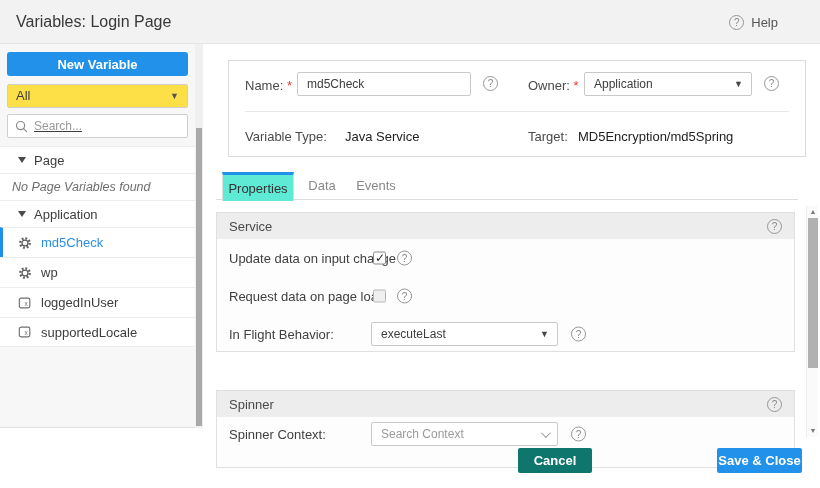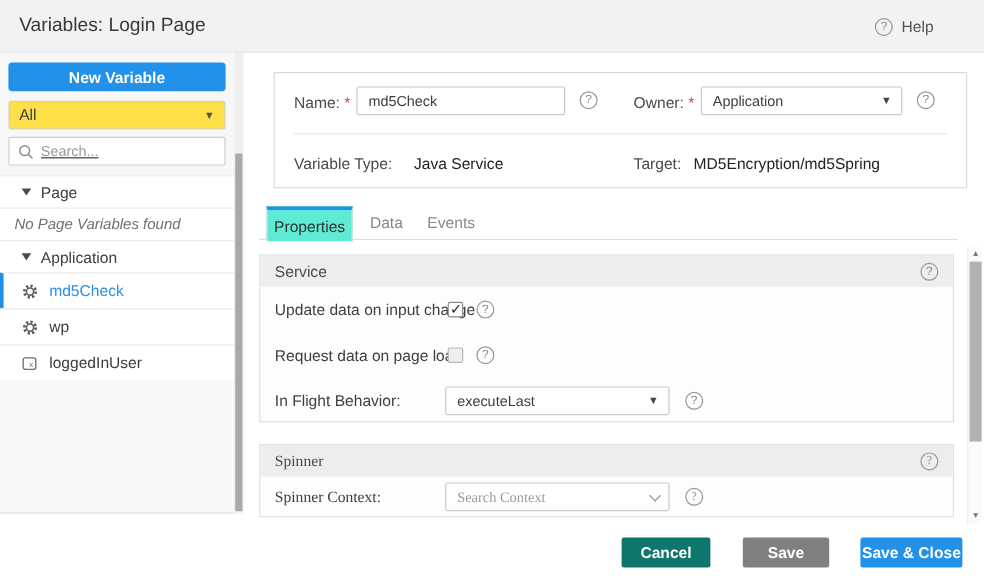--- a/index.html
+++ b/index.html
@@ -134,20 +134,29 @@
       </div>
       <div class="tree-row var-row">
         <span class="v-icon">
           <svg width="14" height="14" viewBox="0 0 16 16">
               <rect x="1.5" y="2.5" width="12" height="11" rx="2" fill="none" stroke="#6f6f6f" stroke-width="1.3"></rect>
               <text x="7.4" y="11.6" font-size="7.5" fill="#6f6f6f" font-family="sans-serif">x</text>
             </svg>
         </span>
         <span>loggedInUser</span>
       </div>
+      <div class="tree-row var-row" style="border-bottom:1px solid #ececec;">
+        <span class="v-icon">
+          <svg width="14" height="14" viewBox="0 0 16 16">
+              <rect x="1.5" y="2.5" width="12" height="11" rx="2" fill="none" stroke="#6f6f6f" stroke-width="1.3"></rect>
+              <text x="7.4" y="11.6" font-size="7.5" fill="#6f6f6f" font-family="sans-serif">x</text>
+            </svg>
+        </span>
+        <span>supportedLocale</span>
+      </div>
     </div>
   </div>
   <div class="sidebar-scroll-track">
     <div class="sidebar-scroll-thumb"></div>
   </div>
 
   <div class="info-panel">
     <div class="fld-label" style="left:16px; top:17px;">
       <span>Name:</span> <span class="req">*</span>
     </div>
@@ -193,21 +202,21 @@
     <div class="prop-row">
       <span class="prop-label">In Flight Behavior:</span>
       <div class="select-box row-select" style="left:154px;">
         <span>executeLast</span>
         <span class="caret">▼</span>
       </div>
       <span class="q-icon row-help" style="left:354px;">?</span>
     </div>
   </div>
 
-  <div class="section-panel" style="top:370px; height:61px;font-family:Liberation Serif, serif;">
+  <div class="section-panel" style="top:390px; height:78px;">
     <div class="section-head">
       <span class="section-title">Spinner</span>
       <span class="q-icon">?</span>
     </div>
     <div class="prop-row" style="height:34px;">
       <span class="prop-label">Spinner Context:</span>
       <div class="select-box row-select" style="left:154px;">
         <span class="placeholder-text">Search Context</span>
         <span class="chev"></span>
       </div>
@@ -215,16 +224,15 @@
     </div>
   </div>
 
   <div class="main-scroll">
     <div class="scroll-arrow" style="top:0;">▲</div>
     <div class="main-scroll-thumb"></div>
     <div class="scroll-arrow" style="bottom:0;">▼</div>
   </div>
 
   <button class="footer-btn btn-cancel">Cancel</button>
-  <button class="footer-btn btn-save">Save</button>
   <button class="footer-btn btn-save-close">Save &amp; Close</button>
 
 </div>
 
 </body></html>

